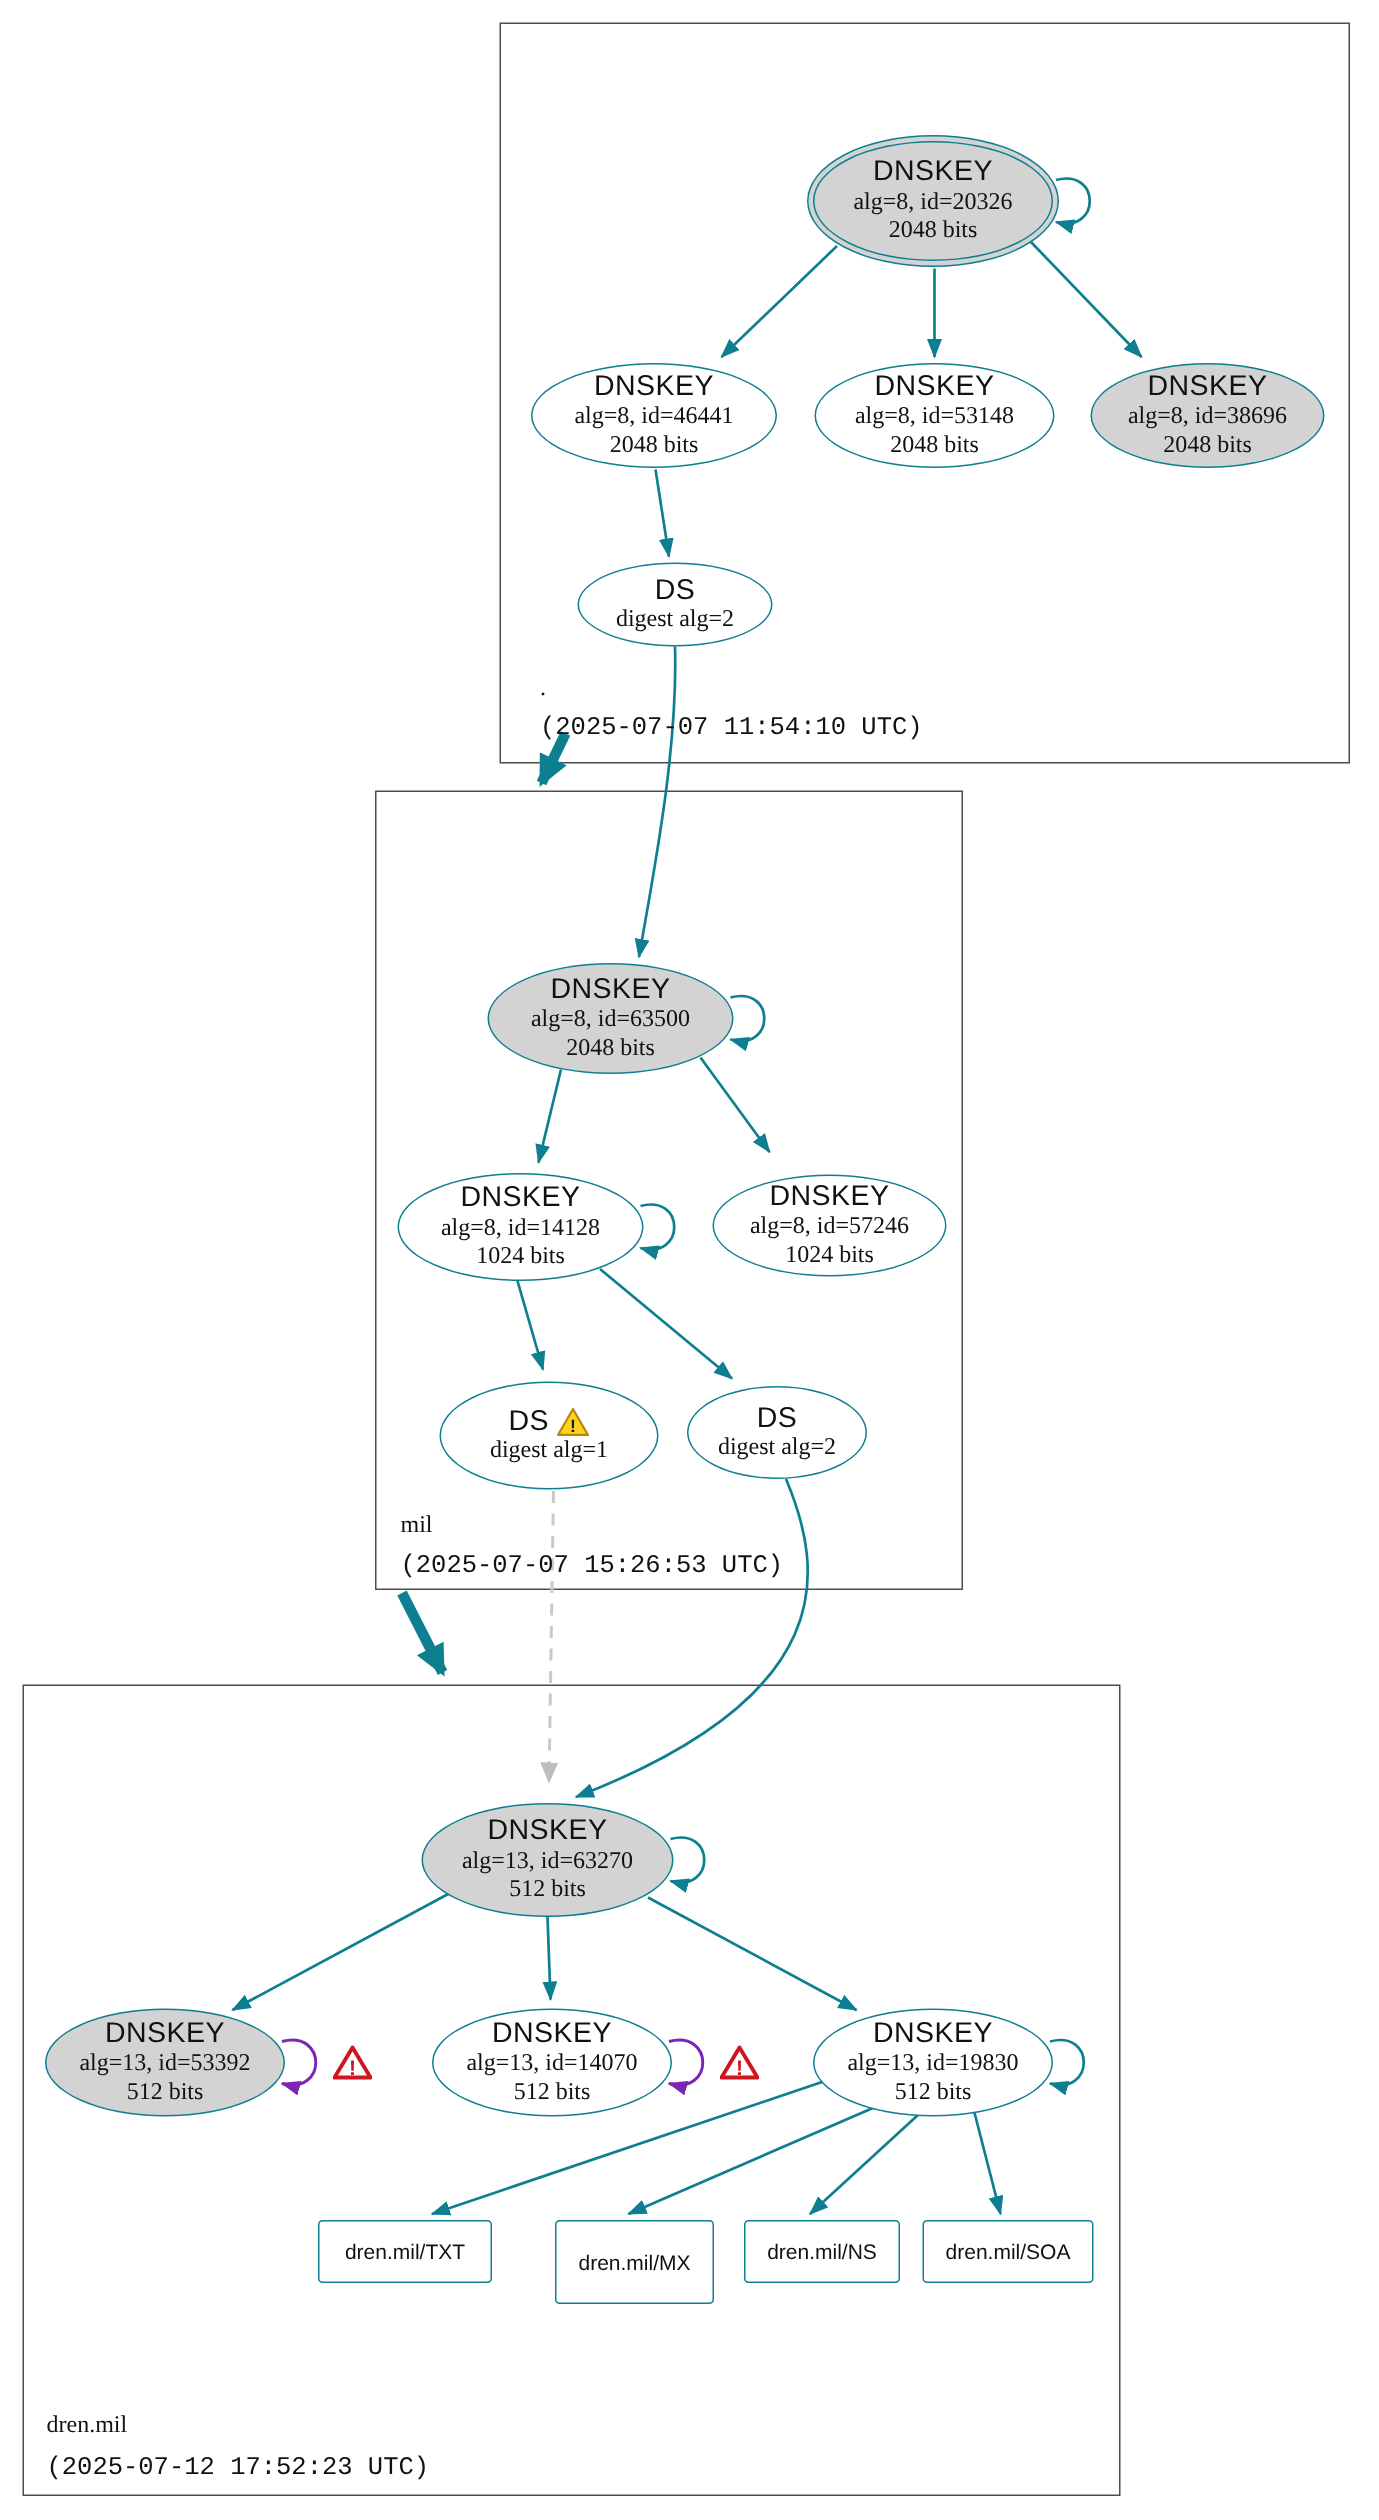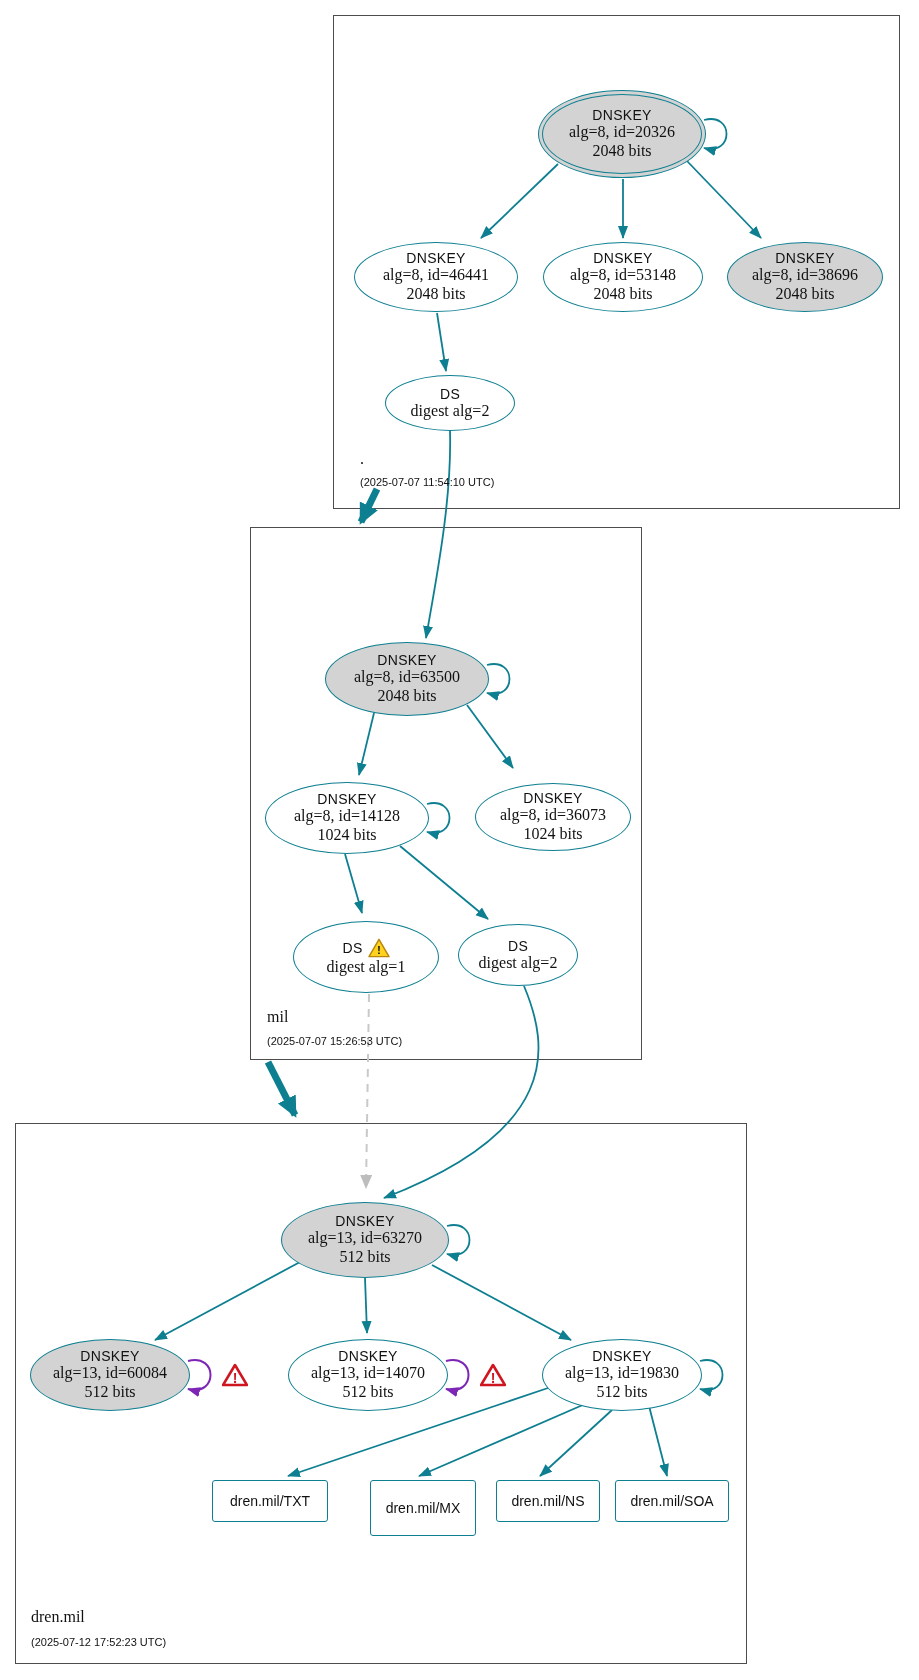--- a/index.html
+++ b/index.html
@@ -17,30 +17,30 @@
   svg.edges{position:absolute;left:0;top:0;z-index:2;}
   .node{
     position:absolute;border:1.8px solid var(--teal);border-radius:50%;
     background:#fff;display:flex;flex-direction:column;align-items:center;
     justify-content:center;z-index:3;box-sizing:border-box;text-align:center;
   }
   .node.gray{background:#d3d3d3;}
   .node.double::before{
     content:"";position:absolute;inset:3px;border:1.8px solid var(--teal);border-radius:50%;
   }
-  .ntitle{font-size:14px;line-height:1.15;letter-spacing:.3px;}
+  .ntitle{font-size:19px;line-height:1.15;letter-spacing:.3px;}
   .trow{display:flex;align-items:center;gap:5px;}
   .nsub{font-family:"Liberation Serif",serif;font-size:16px;line-height:1.18;}
   .rrset{
     position:absolute;border:1.8px solid var(--teal);border-radius:3px;background:#fff;
     display:flex;align-items:center;justify-content:center;font-size:14px;z-index:3;
     box-sizing:border-box;
   }
   .zlabel{position:absolute;font-family:"Liberation Serif",serif;font-size:16px;z-index:4;}
-  .zts{position:absolute;font-family:Liberation Sans, sans-serif;font-size:11px;z-index:4;}
+  .zts{position:absolute;font-family:Liberation Mono, monospace;font-size:17px;z-index:4;}
   .icon-abs{position:absolute;z-index:4;}
 </style>
 </head>
 <body>
 
 <div class="zonebox" style="left:333px;top:15px;width:565px;height:492px"></div>
 <div class="zonebox" style="left:250px;top:527px;width:390px;height:531px"></div>
 <div class="zonebox" style="left:15px;top:1123px;width:730px;height:539px"></div>
 
 <svg class="edges" width="919" height="1680" viewBox="0 0 919 1680">
@@ -122,21 +122,21 @@
   <div class="nsub">alg=8, id=63500</div>
   <div class="nsub">2048 bits</div>
 </div>
 <div class="node" style="left:265px;top:782px;width:164px;height:72px">
   <div class="ntitle">DNSKEY</div>
   <div class="nsub">alg=8, id=14128</div>
   <div class="nsub">1024 bits</div>
 </div>
 <div class="node" style="left:475px;top:783px;width:156px;height:68px">
   <div class="ntitle">DNSKEY</div>
-  <div class="nsub">alg=8, id=36073</div>
+  <div class="nsub">alg=8, id=57246</div>
   <div class="nsub">1024 bits</div>
 </div>
 <div class="node" style="left:293px;top:921px;width:146px;height:72px">
   <div class="trow">
     <span class="ntitle">DS</span>
     <svg width="22" height="20" viewBox="0 0 24 22">
       <path d="M12 1.5 L23 20.5 H1 Z" fill="#ffd21e" stroke="#b8860b" stroke-width="1.6" stroke-linejoin="round"></path>
       <text x="12" y="18" text-anchor="middle" font-size="13" font-weight="bold" fill="#1a1a1a" font-family="Liberation Sans, sans-serif">!</text>
     </svg>
   </div>
@@ -149,21 +149,21 @@
 <div class="zlabel" style="left:267px;top:1008px">mil</div>
 <div class="zts" style="left:267px;top:1035px">(2025-07-07 15:26:53 UTC)</div>
 
 <div class="node gray" style="left:281px;top:1202px;width:168px;height:76px">
   <div class="ntitle">DNSKEY</div>
   <div class="nsub">alg=13, id=63270</div>
   <div class="nsub">512 bits</div>
 </div>
 <div class="node gray" style="left:30px;top:1339px;width:160px;height:72px">
   <div class="ntitle">DNSKEY</div>
-  <div class="nsub">alg=13, id=60084</div>
+  <div class="nsub">alg=13, id=53392</div>
   <div class="nsub">512 bits</div>
 </div>
 <div class="icon-abs" style="left:222px;top:1363px">
   <svg width="26" height="24" viewBox="0 0 26 24">
     <path d="M13 2 L25 22 H1 Z" fill="#ffffff" stroke="#cf1620" stroke-width="2.6" stroke-linejoin="round"></path>
     <text x="13" y="20" text-anchor="middle" font-size="14" font-weight="bold" fill="#cf1620" font-family="Liberation Sans, sans-serif">!</text>
   </svg>
 </div>
 <div class="node" style="left:288px;top:1339px;width:160px;height:72px">
   <div class="ntitle">DNSKEY</div>

